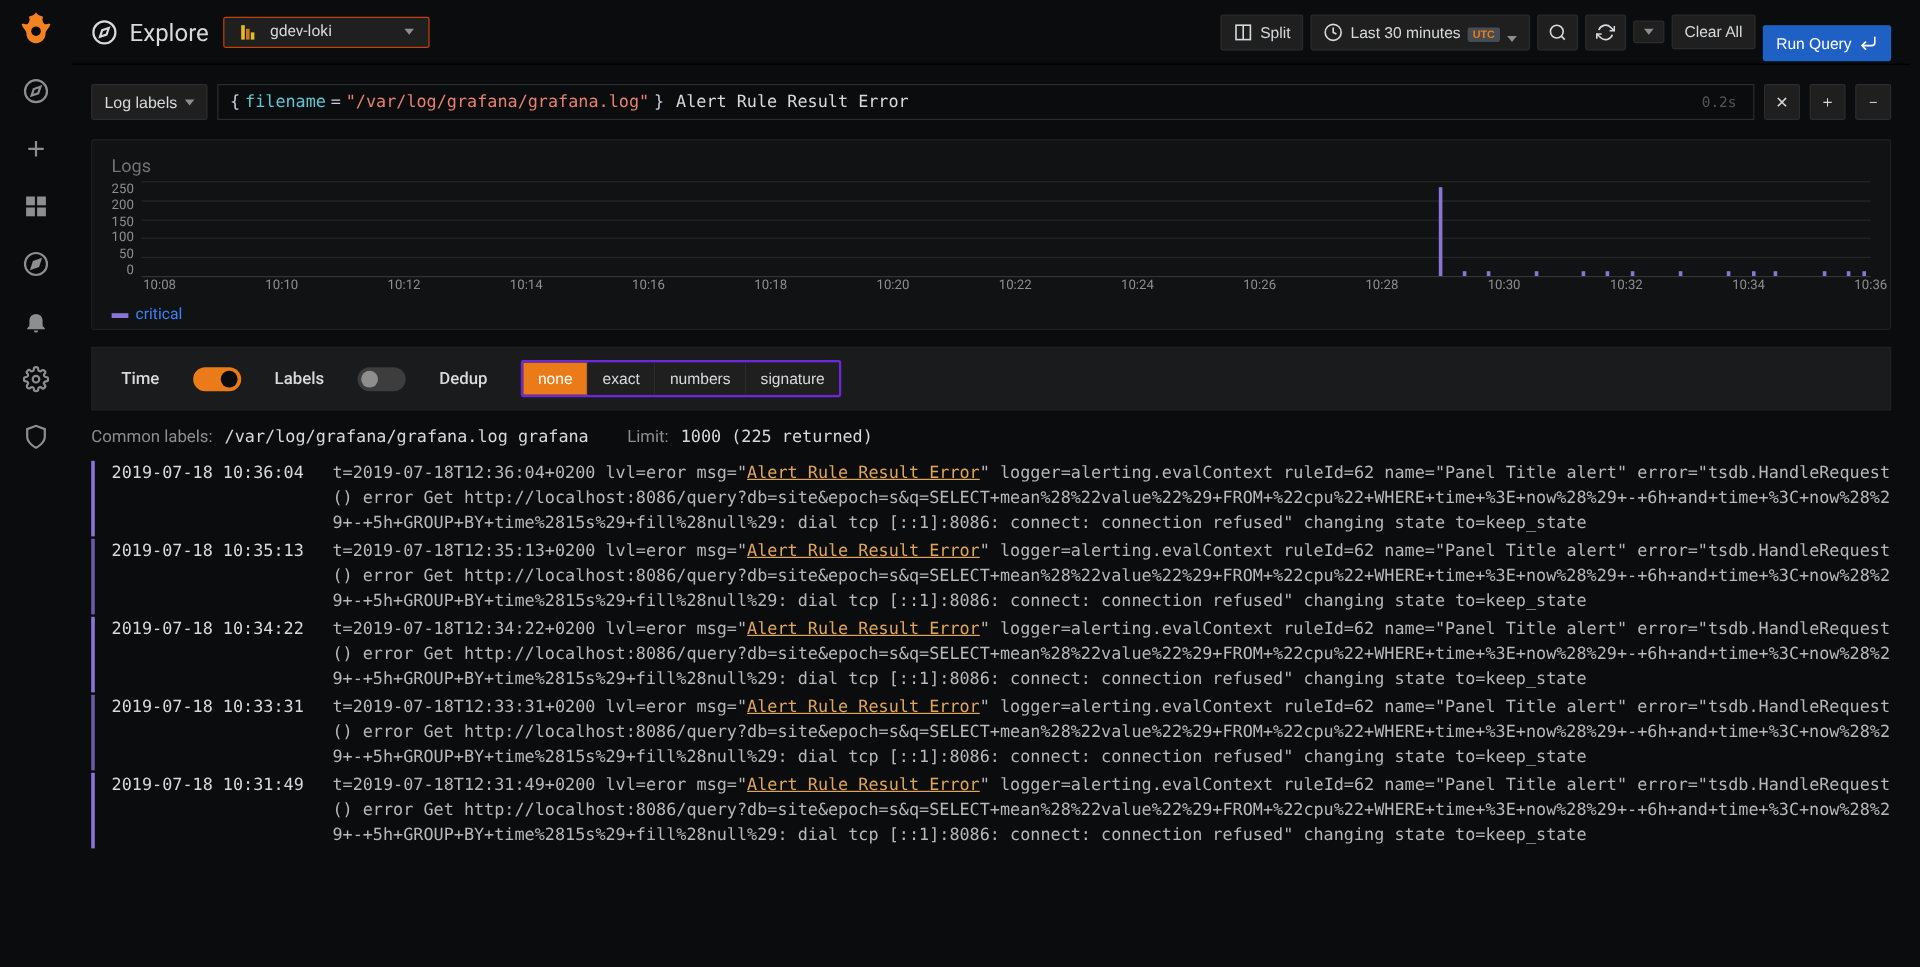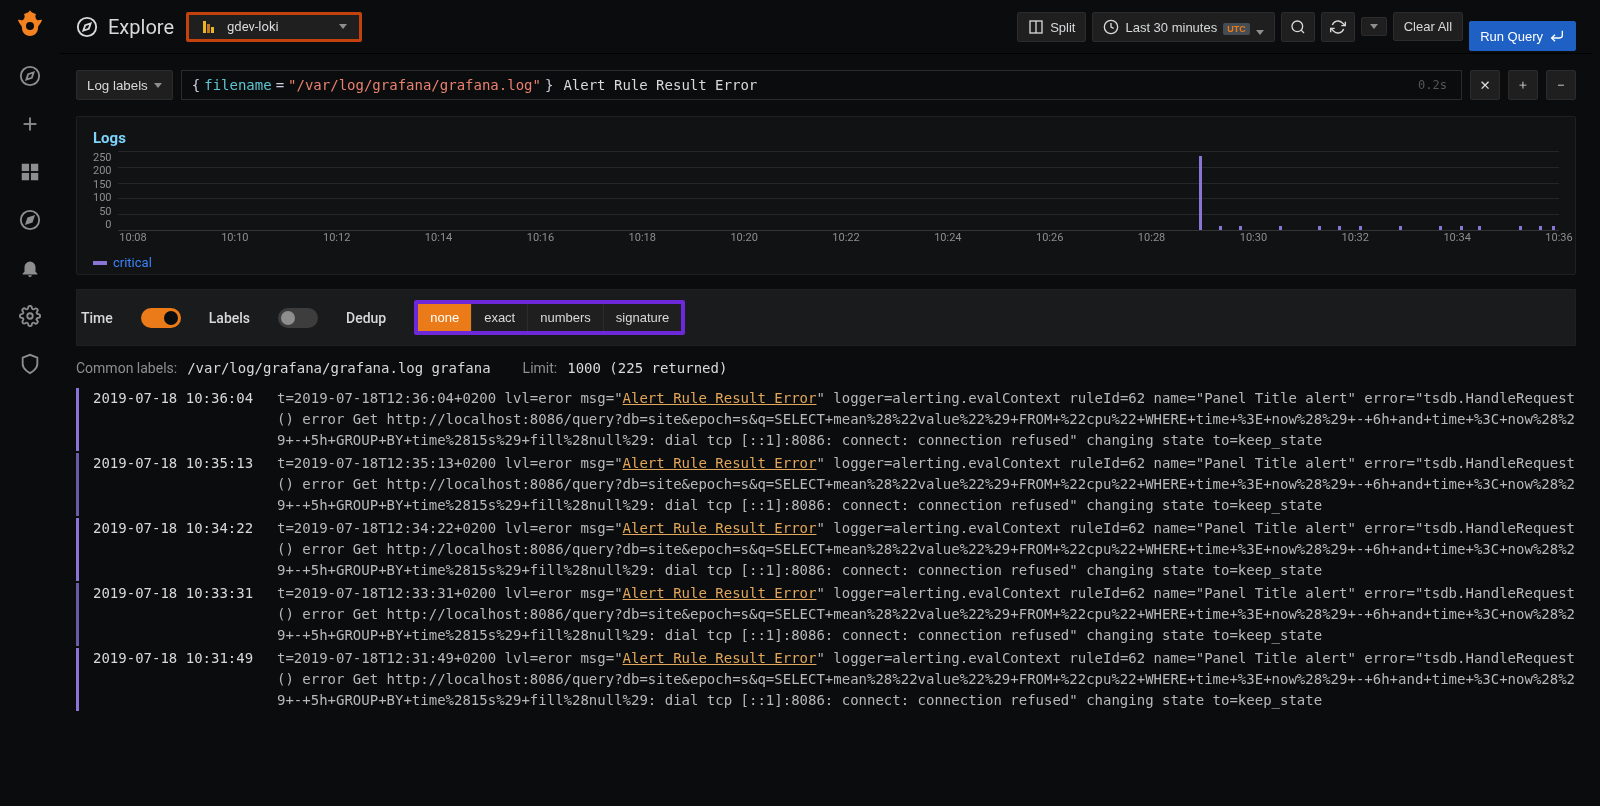--- a/index.html
+++ b/index.html
@@ -40,21 +40,21 @@
   display: flex;
   align-items: center;
   padding: 18px 16px;
   gap: 12px;
   border-bottom: 1px solid #000;
 }
 .page-title { font-size: 20px; color: #d8d9da; display:flex; align-items:center; gap:10px;}
 .page-title svg { width: 22px; height: 22px; }
 .ds-picker {
   background: #1f1f20;
-  border: 3px solid #c2410c;
+  border: 1px solid #c2410c;
   display:flex;align-items:center;
   padding: 4px 12px;
   gap: 10px;
   border-radius: 2px;
   cursor:pointer;
 }
 .ds-picker .loki-icon { width:16px;height:16px; }
 .spacer { flex: 1; }
 .toolbar { display:flex; gap:6px; align-items:center;}
 .tb-btn {
@@ -96,38 +96,38 @@
 }
 .q-brace{color:#ccccdc;}
 .q-key{color:#5ec6d3;}
 .q-op{color:#ccccdc;}
 .q-val{color:#e9806e;}
 .q-text{color:#d8d9da;margin-left:6px;}
 .q-time{color:#555;font-size:12px;margin-left:auto;margin-right:4px;}
 .mini-btn{background:#1f1f20;border:1px solid #2c2c2c;color:#d8d9da;width:30px;display:flex;align-items:center;justify-content:center;cursor:pointer;border-radius:2px;}
 
 .panel { background:#111213;border:1px solid #202020;border-radius:2px;padding:12px 16px 4px; }
-.panel h3 { font-size:15px;color:#7dd3fc;font-weight:700;margin-bottom:3px;}
+.panel h3 { font-size:15px;color:#737373;font-weight:400;margin-bottom:3px;}
 .chart-wrap{display:flex; gap:6px; margin-top:4px;}
 .y-axis{display:flex;flex-direction:column;justify-content:space-between;font-size:11px;color:#8e8e8e;text-align:right;height:80px;}
 .plot{flex:1;position:relative;height:80px;border-bottom:1px solid #333;}
 .gridline{position:absolute;left:0;right:0;border-top:1px solid #262626;}
 .bar{position:absolute;bottom:0;width:3px;background:#8a74d6;}
 .x-axis{display:flex;margin-left:40px;font-size:11px;color:#8e8e8e;position:relative;height:18px;}
 .x-tick{position:absolute;transform:translateX(-50%);}
 .legend{display:flex;align-items:center;gap:6px;margin-top:6px;font-size:13px;color:#3b82f6;}
 .legend-swatch{width:14px;height:4px;background:#8a74d6;display:inline-block;}
 
-.options-bar{background:#1a1b1d;border:1px solid #202020;margin-top:14px;padding:10px 4px;display:flex;align-items:center;gap:28px;}
+.options-bar{background:#1a1b1d;border:1px solid #202020;margin-top:14px;padding:10px 24px;display:flex;align-items:center;gap:28px;}
 .opt-label{font-size:14px;color:#d8d9da;font-weight:500;}
 .toggle{width:40px;height:20px;border-radius:10px;background:#eb7b18;position:relative;cursor:pointer;}
 .toggle.off{background:#3d3d3d;}
 .toggle-knob{width:14px;height:14px;border-radius:50%;background:#0b0c0e;position:absolute;top:3px;right:3px;}
 .toggle.off .toggle-knob{left:3px;right:auto;background:#8e8e8e;}
-.btn-group{display:flex;border:4px solid #6d28d9;border-radius:2px;overflow:hidden;justify-content:space-between;}
+.btn-group{display:flex;border:2px solid #6d28d9;border-radius:2px;overflow:hidden;justify-content:space-between;}
 .btn-group button{background:#1f1f20;border:none;border-right:1px solid #2c2c2c;color:#d8d9da;padding:6px 12px;font-size:13px;cursor:pointer;}
 .btn-group button:last-child{border-right:none;}
 .btn-group button.active{background:#eb7b18;color:#fff;}
 
 .meta-row{display:flex;align-items:center;gap:10px;margin-top:14px;font-size:14px;}
 .meta-key{color:#8e8e8e;}
 .meta-val{color:#d8d9da;font-family:Menlo,Monaco,Consolas,monospace;}
 
 .logs{margin-top:12px;font-family:Menlo,Monaco,Consolas,monospace;font-size:14px;line-height:1.5;}
 .log-row{display:flex;gap:14px;margin-bottom:2px;}

